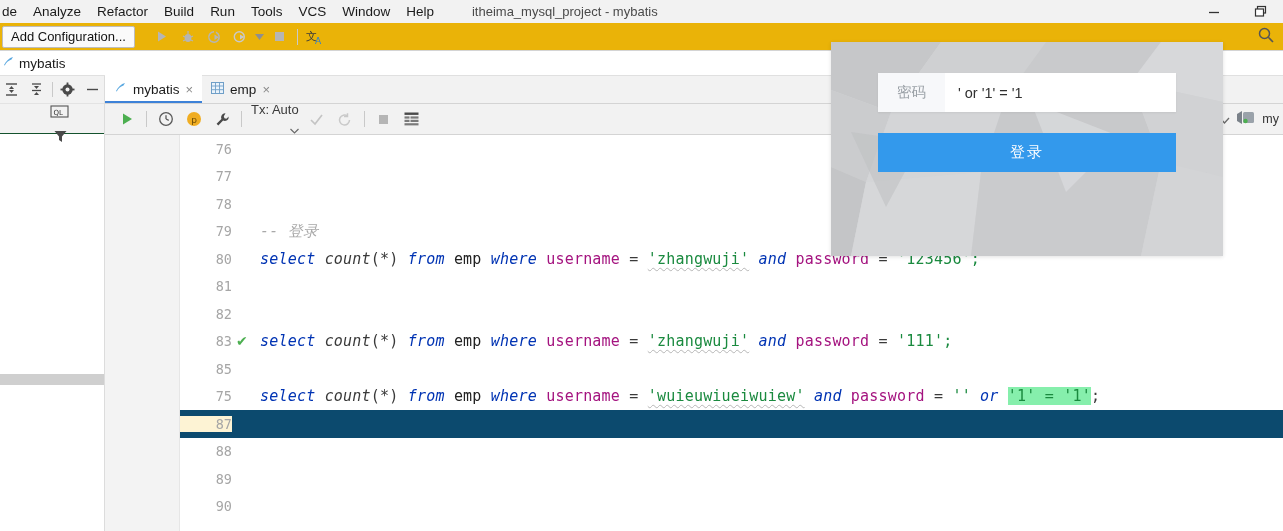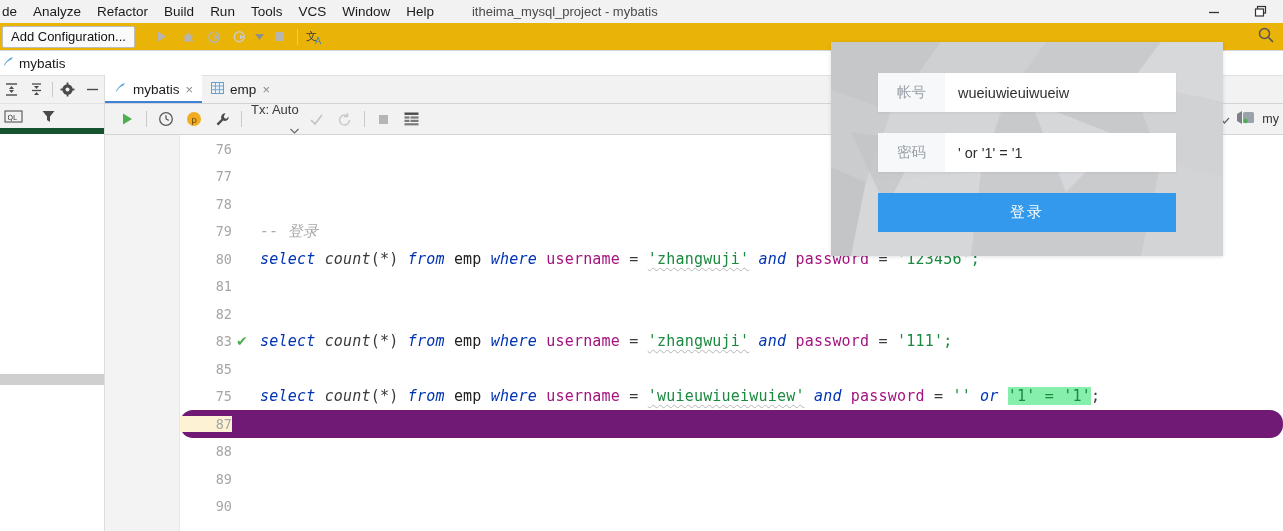--- a/index.html
+++ b/index.html
@@ -60,22 +60,22 @@
   
   .leftpanel {
     position: absolute; top: 76px; left: 0; width: 105px; height: 455px;
     background: #ffffff; border-right: 1px solid #dcdcdc;
   }
   .lp-toolbar {
     height: 28px; display: flex; align-items: center; gap: 2px;
     border-bottom: 1px solid #e3e3e3; background: #f2f2f2;
   }
   .lp-toolbar2 {
-    height: 30px; display: flex; align-items: center; gap: 10px; padding-left: 2px;
-    border-bottom: 6px solid #14532d; background: #f2f2f2;
+    height: 30px; display: flex; align-items: center; gap: 10px; padding-left: 16px;
+    border-bottom: 1px solid #14532d; background: #f2f2f2; flex-direction: column;
   }
   .lp-ico { width: 24px; height: 24px; display: flex; align-items: center; justify-content: center; }
   .lp-sep { width: 1px; height: 15px; background: #c9c9c9; margin: 0 2px; }
   .lp-body { height: 240px; background: #fff; }
   .lp-splitter { height: 11px; background: #cfcfcf; }
   .lp-body2 { background: #fff; height: 146px; }
 
   
   .tabstrip {
     position: absolute; top: 76px; left: 105px; width: 1178px; height: 28px;
@@ -114,21 +114,21 @@
     background: #ffffff; overflow: hidden;
   }
   .gutter {
     position: absolute; left: 0; top: 0; width: 75px; height: 396px;
     background: #f3f3f3; border-right: 1px solid #e6e6e6;
   }
   .code-area { position: absolute; left: 75px; top: 0; right: 0; height: 396px; }
   .line {
     height: 27.5px; display: flex; align-items: center; position: relative;
   }
-  .line.current { background: #701a75; border-radius: 13px; }
+  .line.current { background: #0c4a6e; }
   .line.current .ln { background: #fdf3d4; }
   .ln {
     position: absolute; left: 0; width: 52px; text-align: right;
     font-family: "DejaVu Sans Mono", monospace; font-size: 13.5px;
     color: #a6a6a6;
   }
   .gmark { position: absolute; left: 56px; }
   .code {
     position: absolute; left: 80px; white-space: pre;
     font-family: "DejaVu Sans Mono", monospace; font-size: 15px; letter-spacing: 0.2px;
@@ -527,24 +527,20 @@
       <polygon points="300,40 392,60 392,135 330,120" fill="#d1d2d4"></polygon>
       <polygon points="0,125 35,140 20,214 0,214" fill="#c4c5c7"></polygon>
       <polygon points="35,140 150,130 140,214 20,214" fill="#d6d7d9"></polygon>
       <polygon points="150,130 330,120 310,214 140,214" fill="#cacbcd"></polygon>
       <polygon points="330,120 392,135 392,214 310,214" fill="#d3d4d6"></polygon>
       <polygon points="200,60 290,95 235,150" fill="#dadbdd" opacity="0.75"></polygon>
       <polygon points="20,90 90,100 55,165" fill="#c0c1c3" opacity="0.6"></polygon>
     </svg>
     <div class="form">
       <div class="field">
-        <div class="field-label">帐号</div>
-        <div class="field-input">wueiuwieuiwueiw</div>
-      </div>
-      <div class="field">
         <div class="field-label">密码</div>
         <div class="field-input">' or '1' = '1</div>
       </div>
       <div class="login-btn">登录</div>
     </div>
   </div>
 
 </div>
 
 </body></html>

